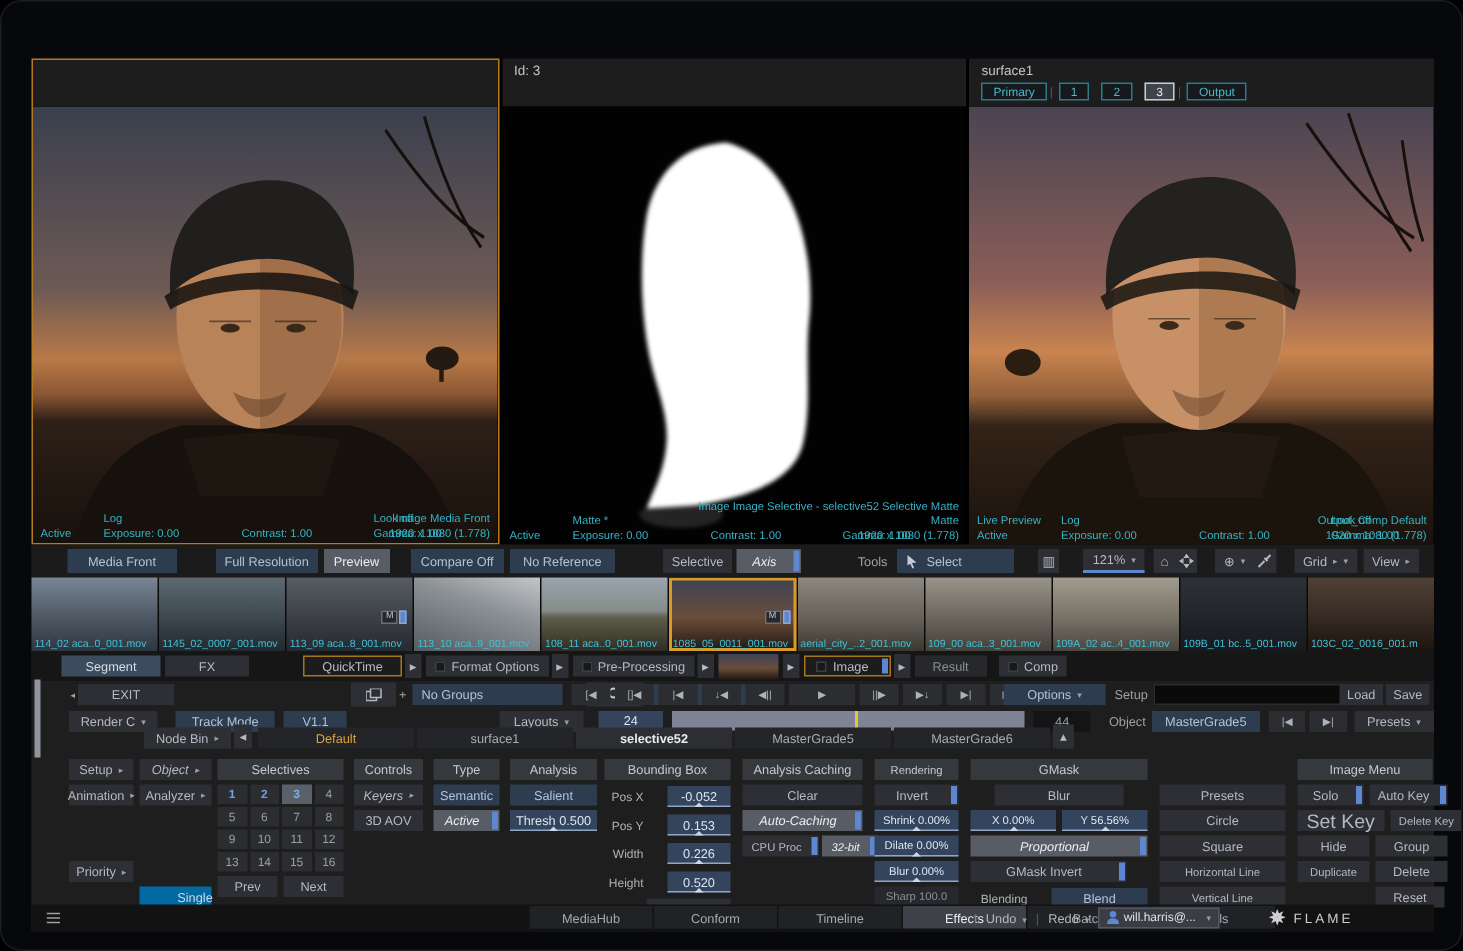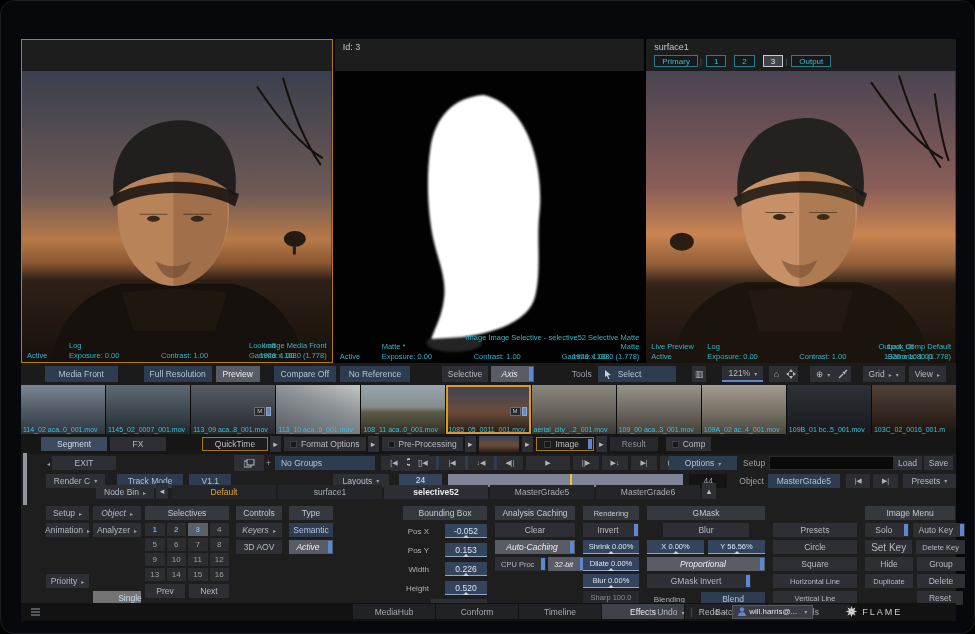--- a/index.html
+++ b/index.html
@@ -488,21 +488,21 @@
             <span>Object</span>
             <span class="car">▸</span>
           </span>
       <span class="btn">
             <span>Analyzer</span>
             <span class="car">▸</span>
           </span>
       <span class="sp"></span>
           <span class="sp"></span>
           <span class="sp"></span>
-      <span class="btn" style="background:#737373;color:#cdd9ea;padding-left:32px;">Single</span>
+      <span class="btn" style="background:#0369a1;color:#cdd9ea;padding-left:32px;">Single</span>
     </div>
 
     <div class="pcol" style="left:124px;width:84px;">
       <span class="btn hdr">Selectives</span>
       <div class="selgrid">
 
       <div class="cell keyed">1</div>
             <div class="cell keyed">2</div>
             <div class="cell selected">3</div>
             <div class="cell">4</div>
@@ -533,20 +533,25 @@
           </span>
       <span class="btn">3D AOV</span>
     </div>
 
     <div class="pcol" style="left:268px;width:44px;">
       <span class="btn hdr">Type</span>
       <span class="btn slate">Semantic</span>
       <span class="btn lit it toggle">Active</span>
     </div>
 
+    <div class="pcol" style="left:319px;width:58px;">
+      <span class="btn hd hdr">Analysis</span>
+      <span class="btn slate">Salient</span>
+      <span class="btn field">Thresh 0.500</span>
+    </div>
 
     <div class="pcol" style="left:382px;width:84px;">
       <span class="btn hdr">Bounding Box</span>
       <div class="frow">
             <span class="flabel">Pos X</span>
             <span class="btn field">-0.052</span>
           </div>
       <div class="frow">
             <span class="flabel">Pos Y</span>
             <span class="btn field">0.153</span>
@@ -605,21 +610,21 @@
       <span class="btn" style="font-size:7.5px;">Vertical Line</span>
     </div>
 
     <div class="pcol" style="left:844px;width:100px;">
       <span class="btn hdr" style="width:90px;">Image Menu</span>
       <div class="duo" style="gap:4px;">
         <span class="btn toggle">Solo</span>
         <span class="btn toggle">Auto Key</span>
       </div>
       <div class="duo" style="gap:4px;">
-        <span class="btn" style="font-size:10px;">Set Key</span>
+        <span class="btn" style="font-size:13px;">Set Key</span>
         <span class="btn" style="font-size:7.5px;">Delete Key</span>
       </div>
       <div class="duo" style="gap:4px;">
         <span class="btn">Hide</span>
         <span class="btn">Group</span>
       </div>
       <div class="duo" style="gap:4px;">
         <span class="btn" style="font-size:7.5px;">Duplicate</span>
         <span class="btn">Delete</span>
       </div>

